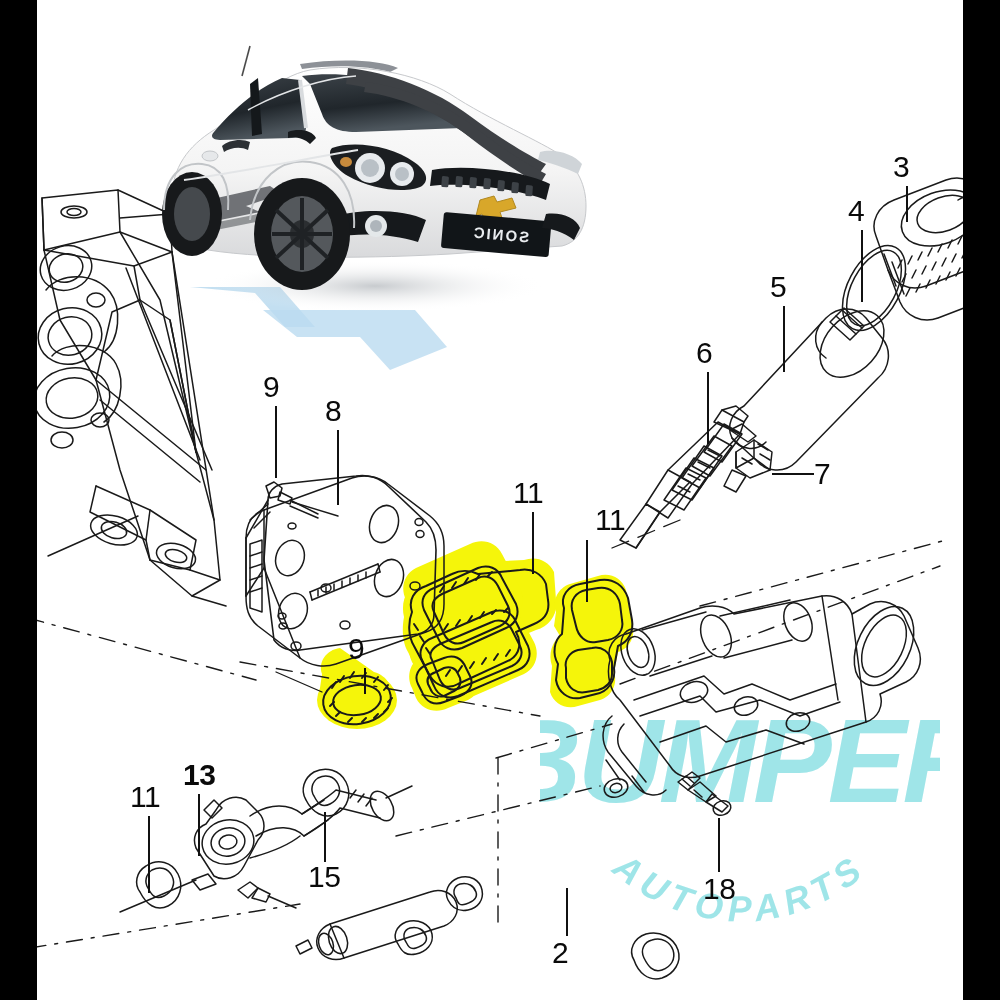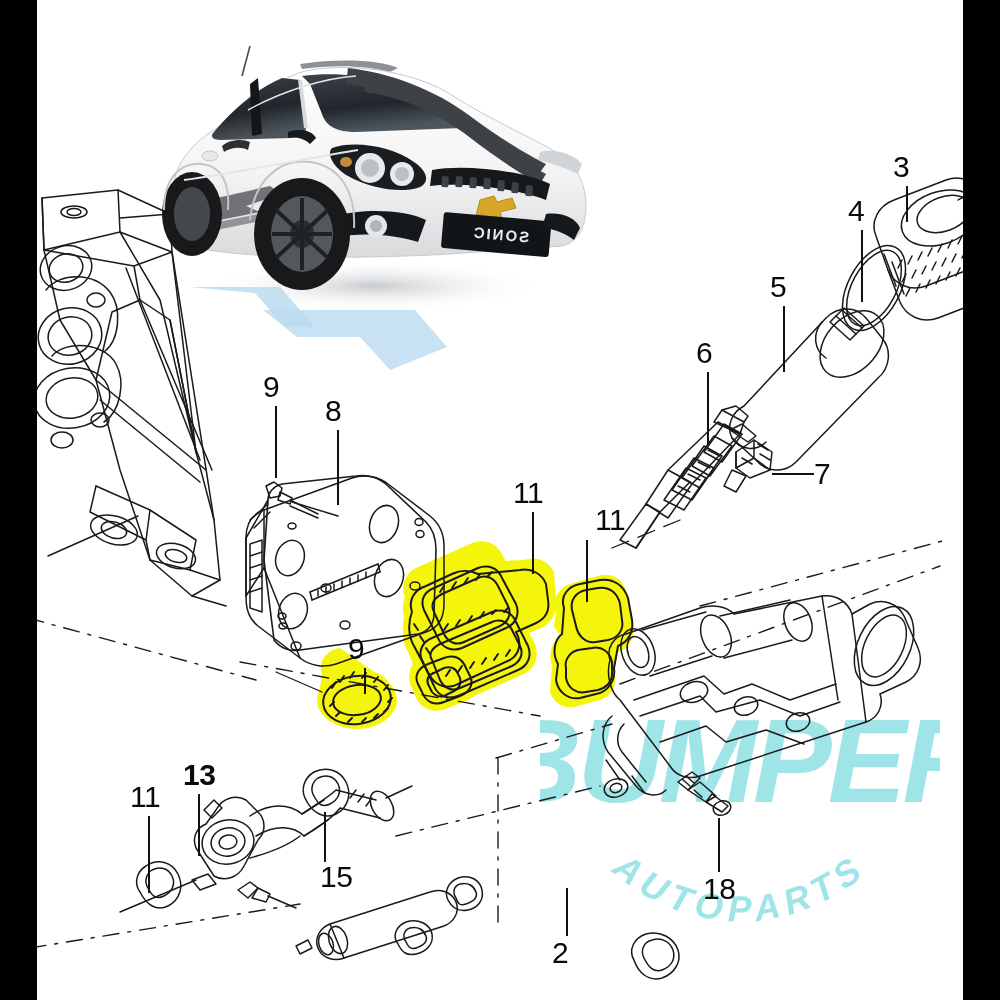--- a/index.html
+++ b/index.html
@@ -590,21 +590,21 @@
 
   <div class="callout" style="left:348px; top:634px;">9</div>
   <div class="leader" style="left:364px; top:668px; width:1.6px; height:26px;"></div>
 
   <div class="callout" style="left:183px; top:760px;font-weight:bold;">13</div>
   <div class="leader" style="left:198px; top:794px; width:1.6px; height:62px;"></div>
 
   <div class="callout" style="left:130px; top:782px;">11</div>
   <div class="leader" style="left:148px; top:816px; width:1.6px; height:77px;"></div>
 
-  <div class="callout" style="left:308px; top:862px;margin-left:12px;">15</div>
+  <div class="callout" style="left:308px; top:862px;">15</div>
   <div class="leader" style="left:324px; top:812px; width:1.6px; height:50px;"></div>
 
   <div class="callout" style="left:703px; top:874px;text-align:right;">18</div>
   <div class="leader" style="left:718px; top:818px; width:1.6px; height:54px;"></div>
 
   <div class="callout" style="left:552px; top:938px;">2</div>
   <div class="leader" style="left:566px; top:888px; width:1.6px; height:48px;"></div>
 
   <div class="side-band left"></div>
   <div class="side-band right"></div>

